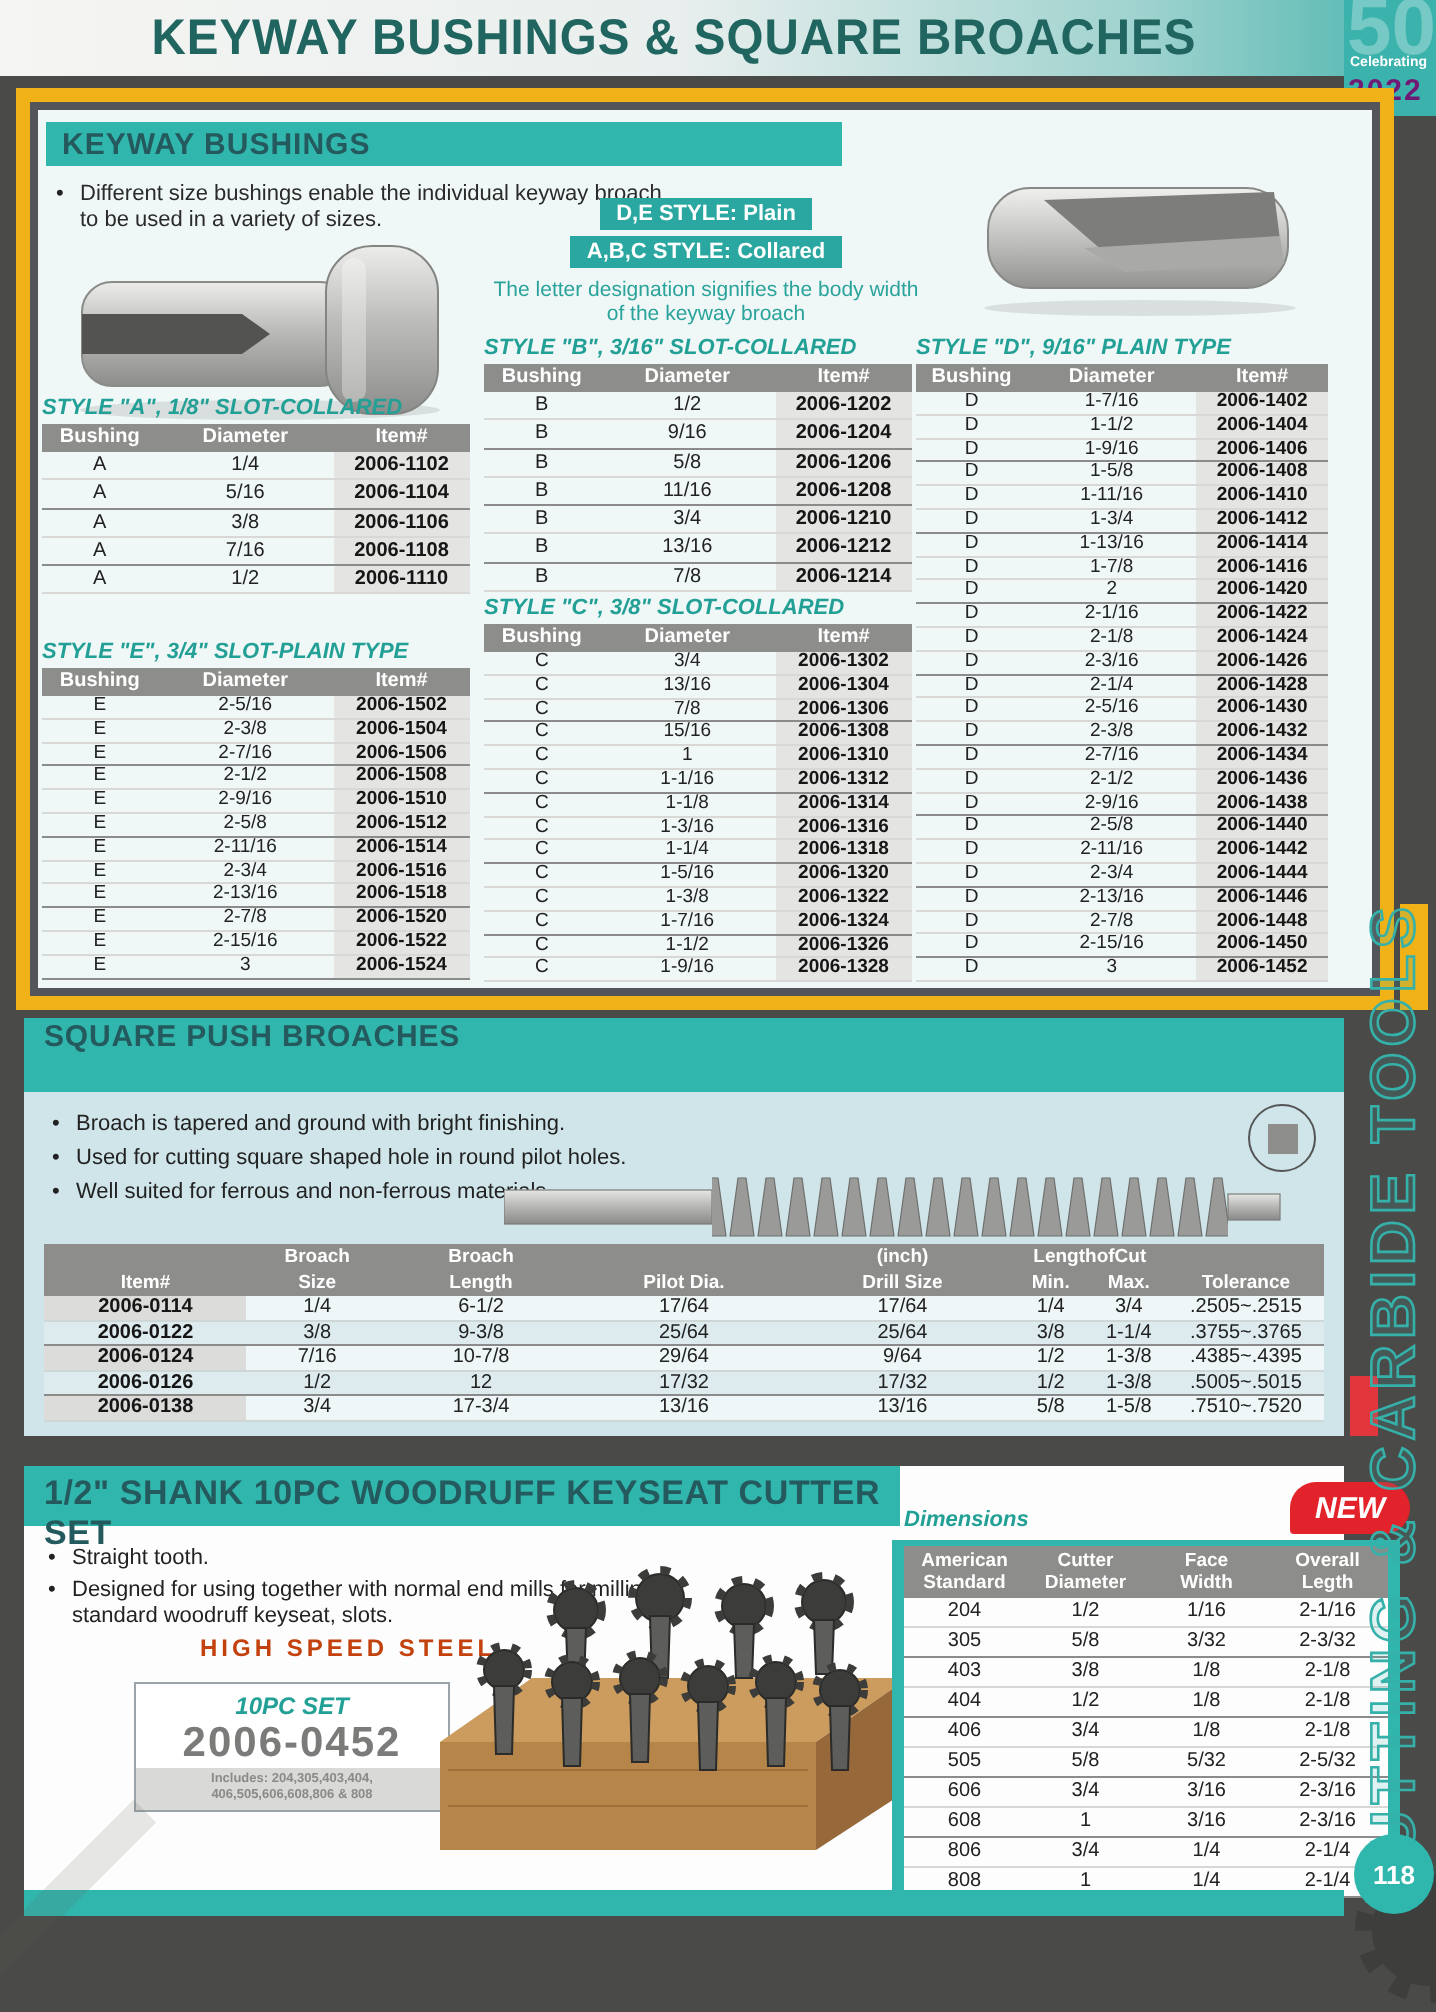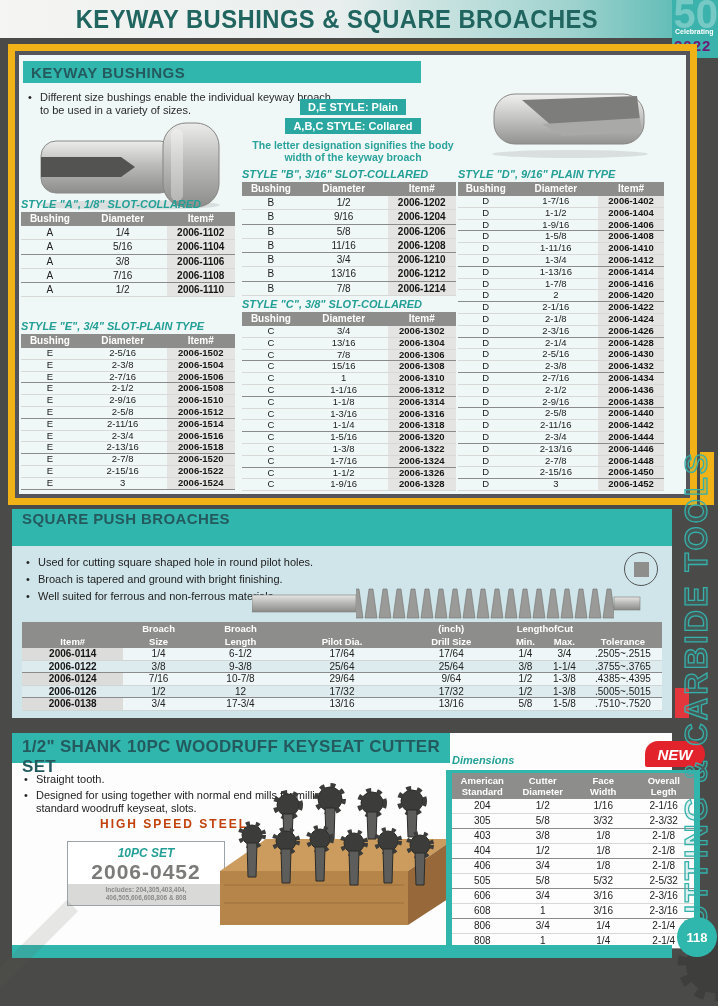--- a/index.html
+++ b/index.html
@@ -25,21 +25,21 @@
     letter-spacing:.5px; padding:3px 0 0 8px; transform-origin:left; }
   .kw-bullet { position:absolute; left:9px; top:36px; width:305px; font-size:11px; color:#2a2a2a; line-height:13px; }
   .kw-bullet li { list-style:none; padding-left:12px; position:relative; }
   .kw-bullet li:before { content:"•"; position:absolute; left:0; color:#222; }
 
   .photo1 { position:absolute; left:6px; top:62px; }
   .photo2 { position:absolute; left:463px; top:25px; }
 
   .badges { position:absolute; left:226px; top:42px; width:216px; text-align:center; }
   .badge { display:inline-block; background:#2aa7a0; color:#fff; font-weight:bold; font-size:11px; padding:2px 8px; margin:1px 0; }
-  .badge-cap { margin-top:4px; color:#2aa39b; font-weight:bold; font-size:10.5px; line-height:12px; }
+  .badge-cap { margin-top:4px; color:#2aa39b; font-weight:normal; font-size:10.5px; line-height:12px; }
 
   
   .ktbl { position:absolute; }
   .ttl { color:#23a096; font-weight:bold; font-style:italic; font-size:11px; margin-bottom:2px; white-space:nowrap; }
   table.kt { border-collapse:collapse; width:100%; table-layout:fixed; }
   .kt th { background:#8d8d8b; color:#fff; font-size:10px; font-weight:bold; line-height:14px; }
   .kt th:nth-child(1){width:27%;} .kt th:nth-child(2){width:41%;} .kt th:nth-child(3){width:32%;}
   .kt td { text-align:center; color:#222; border-bottom:1px solid #d8d8d6; }
   .kt td:last-child { background:#e4e4e2; font-weight:bold; color:#161616; }
   .kt tr.grp td { border-bottom:1px solid #8b8b8b; }
@@ -550,22 +550,22 @@
 
     </div>
   </div>
 
   <div class="broach-sec">
     <div class="sec-bar broach-bar">
       <div>SQUARE PUSH BROACHES</div>
     </div>
     <div class="broach-body">
       <ul class="b-bullets">
+        <li>Broach is tapered and ground with bright finishing.</li>
         <li>Used for cutting square shaped hole in round pilot holes.</li>
-        <li>Broach is tapered and ground with bright finishing.</li>
         <li>Well suited for ferrous and non-ferrous materials.</li>
       </ul>
 
       <div class="sq-icon">
           <div class="sq"></div>
         </div>
 
       <svg class="broach-img" width="392" height="42">
         <defs>
           <linearGradient id="met3" x1="0" y1="0" x2="0" y2="1">

